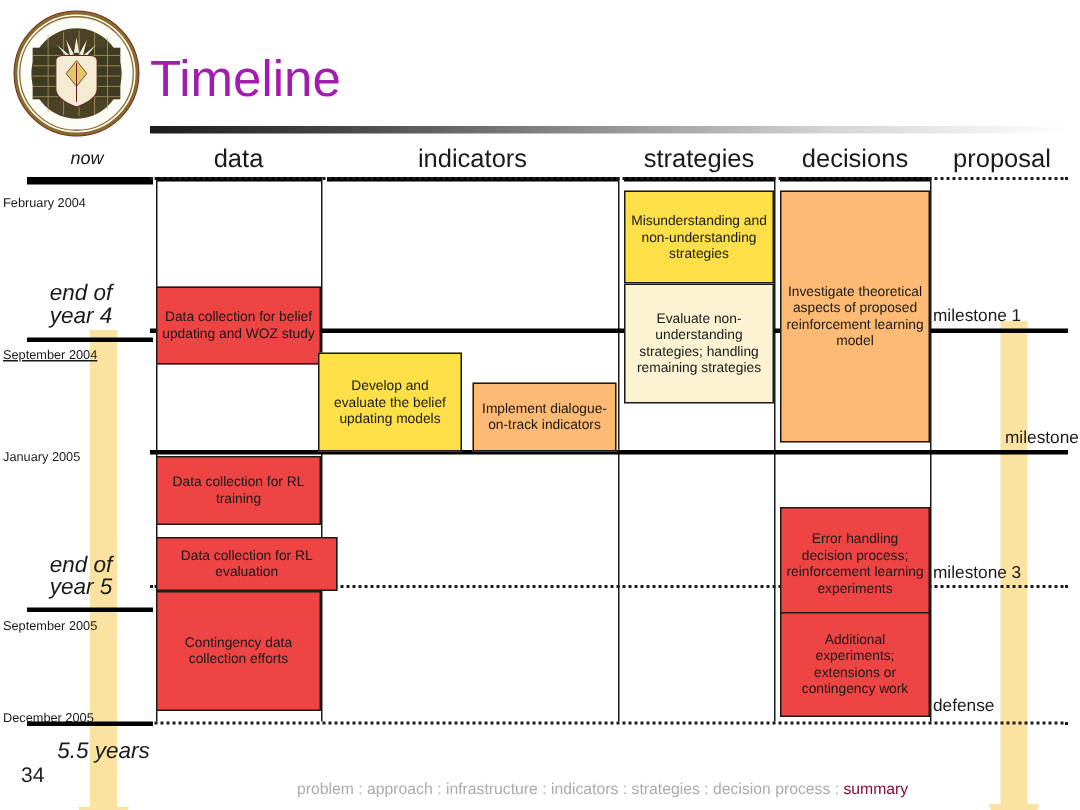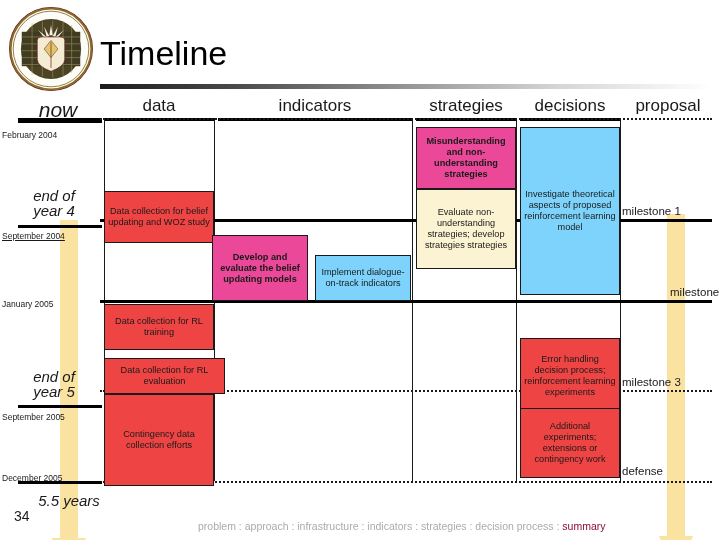--- a/index.html
+++ b/index.html
@@ -12,21 +12,21 @@
     overflow:hidden;
   }
 
   
   #cmu-seal {
     position:absolute; left:8px; top:6px; width:86px; height:86px;
   }
   #slide-title {
     position:absolute; left:100px; top:36px;
     font-size:34px; line-height:34px;
-    color:#000000; letter-spacing:0px;
+    color:#a21caf; letter-spacing:0px;
     font-family:"Liberation Sans", sans-serif;
     font-weight:400;
   }
   #title-rule {
     position:absolute; left:100px; top:84px; width:612px; height:5px;
     background:linear-gradient(to right,#1b1b1b 0%,#4a4a4a 22%,#8f8f8f 48%,#d4d4d4 74%,#ffffff 100%);
   }
 
   
   #chart {
@@ -41,21 +41,21 @@
     color:#1a1a1a;
     text-align:center;
     white-space:nowrap;
     top:0px;
   }
   .col-rule {
     position:absolute; height:3px; background:#000; top:22px;
   }
   .now-label {
     position:absolute; top:2px; left:26px; width:64px;
-    font-style:italic; font-size:21px; text-align:center;
+    font-style:italic; font-size:12px; text-align:center;
   }
 
   
   .dotline {
     position:absolute; left:100px; width:612px; height:0;
     border-top:2px dotted #1a1a1a;
   }
   .solidline {
     position:absolute; left:100px; width:612px; height:3px;
     background:#000;
@@ -89,22 +89,22 @@
     border:1.4px solid #1a1a1a;
     font-size:9.2px;
     line-height:11px;
     text-align:center;
     display:flex; align-items:center; justify-content:center;
     padding:2px 3px;
     color:#1a1a1a;
     font-family:"Liberation Sans", sans-serif;
   }
   .gold  { background:#ef4444; }
-  .gold2 { background:#ec4899;font-weight:bold; }
-  .cream { background:#7dd3fc; }
+  .gold2 { background:#fde047; }
+  .cream { background:#fdba74; }
   .cream2{ background:#FCF3D2; }
 
   
   .vsep { position:absolute; width:1.4px; background:#1a1a1a; }
 
   
   .mstone {
     position:absolute; left:622px; width:96px;
     font-size:11.5px; color:#1a1a1a; white-space:nowrap;
   }
@@ -223,35 +223,35 @@
       <div class="box gold2" style="left: 212px; top: 139px; width: 96px; height: 66px;">
         <span>Develop and evaluate the belief updating models</span>
       </div>
       <div class="box cream" style="left: 315px; top: 159px; width: 96px; height: 46px;">
         <span>Implement dialogue-on-track indicators</span>
       </div>
       <div class="box gold2" style="left: 416px; top: 31px; width: 100px; height: 62px;">
         <span>Misunderstanding and non-understanding strategies</span>
       </div>
       <div class="box cream2" style="left: 416px; top: 93px; width: 100px; height: 80px;">
-        <span>Evaluate non-understanding strategies; develop strategies strategies</span>
+        <span>Evaluate non-understanding strategies; handling remaining strategies</span>
       </div>
       <div class="box cream" style="left: 520px; top: 31px; width: 100px; height: 168px;">
         <span>Investigate theoretical aspects of proposed reinforcement learning model</span>
       </div>
       <div class="box gold" style="left: 104px; top: 208px; width: 110px; height: 46px;">
         <span>Data collection for RL training</span>
       </div>
       <div class="box gold" style="left: 520px; top: 208px; width: 100px; height: 76px; margin-top: 34px;">
         <span>Error handling decision process; reinforcement learning experiments</span>
       </div>
       <div class="box gold" style="left: 104px; top: 262px; width: 121px; height: 36px;">
         <span>Data collection for RL evaluation</span>
       </div>
-      <div class="box gold" style="left: 104px; top: 298px; width: 110px; height: 92px;">
+      <div class="box gold" style="left: 104px; top: 298px; width: 110px; height: 80px;">
         <span>Contingency data collection efforts</span>
       </div>
       <div class="box gold" style="left: 520px; top: 312px; width: 100px; height: 70px;">
         <span>Additional experiments; extensions or contingency work</span>
       </div>
     </div>
   <div id="mstones">
       <div class="mstone" style="top: 109px;">milestone 1</div>
       <div class="mstone" style="top: 190px; margin-left: 48px;">milestone 2</div>
       <div class="mstone" style="top: 280px;">milestone 3</div>

